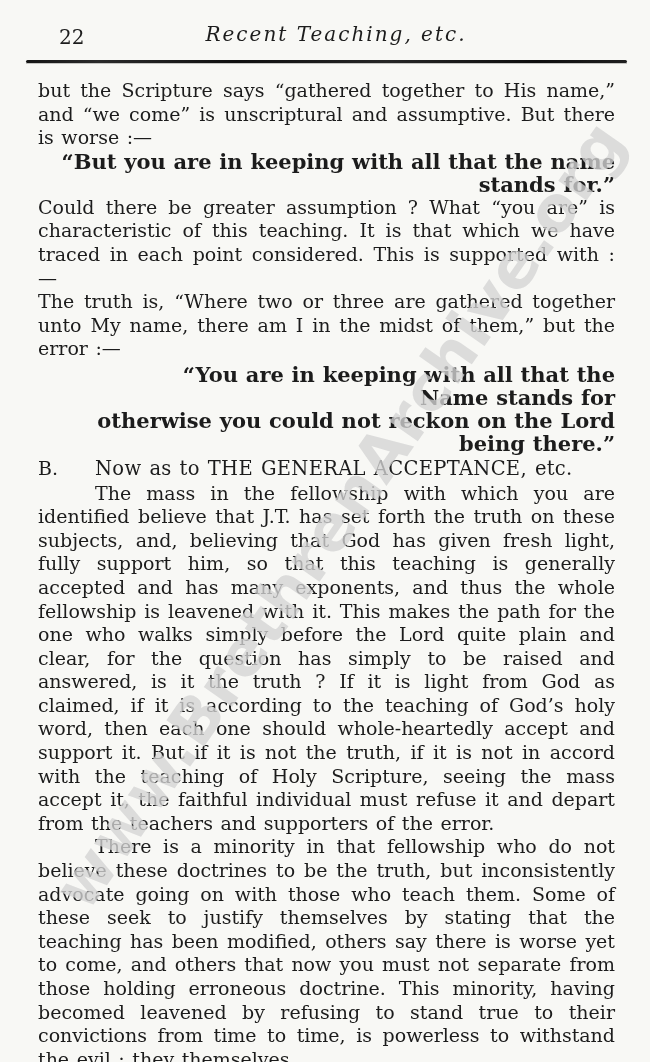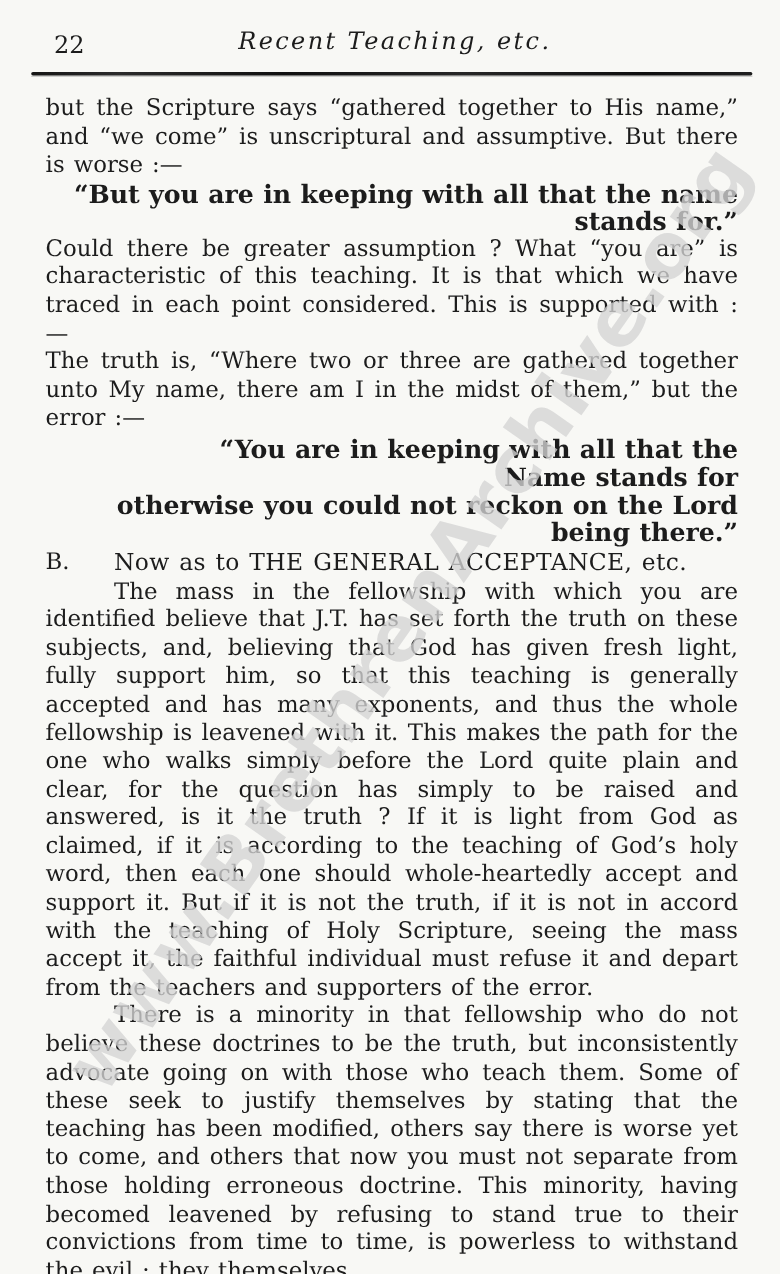--- a/index.html
+++ b/index.html
@@ -11,21 +11,21 @@
   .page {
     position: relative;
     width: 650px; height: 1062px;
     background: #f8f8f5;
     overflow: hidden;
     color: #1c1c1c;
   }
   
   .page-header {
     position: absolute;
-    top: 22px; left: 38px; right: 30px;
+    top: 22px; left: 52px; right: 30px;
     height: 32px;
   }
   .pagenum {
     position: absolute; left: 7px; top: 3px;
     font-size: 20px;
   }
   .running-title {
     text-align: center;
     font-style: italic;
     font-size: 20px;

